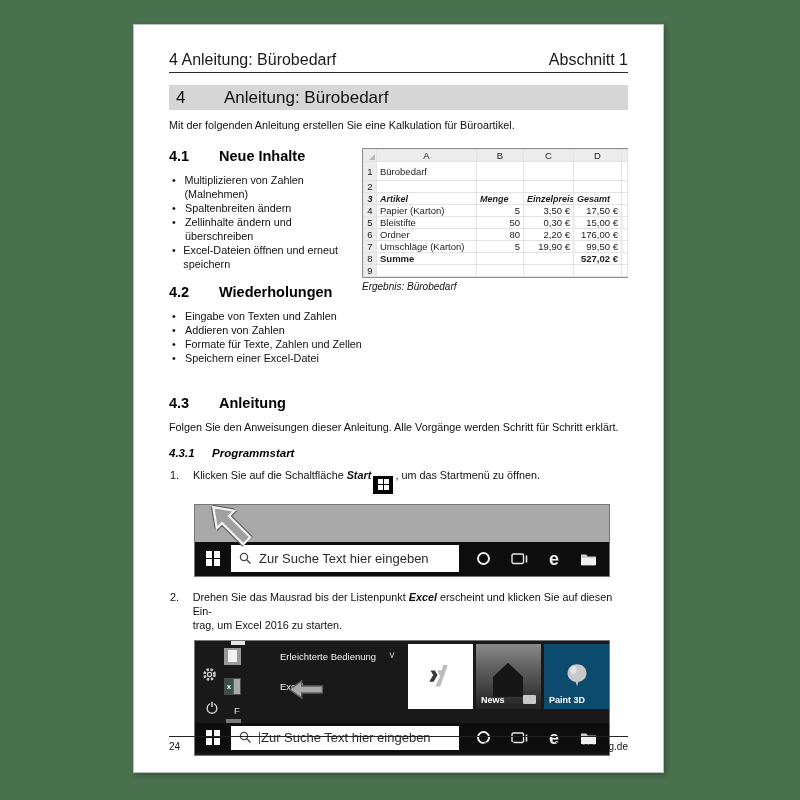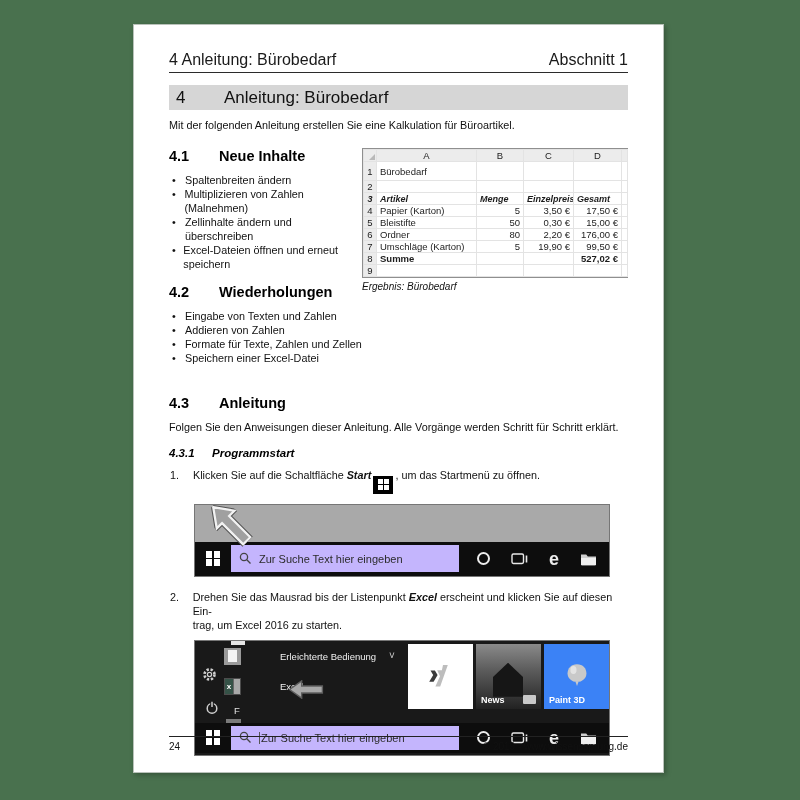--- a/index.html
+++ b/index.html
@@ -57,22 +57,22 @@
   .starticon { display:inline-grid; grid-template-columns:5px 5px; grid-template-rows:5px 5px;
                gap:1.2px; background:#000; padding:3.5px 4.5px; vertical-align:-5px; margin:0 2px; }
   .starticon i { background:#fff; }
   
   .shot { margin-left:25px; width:416px; border:1.5px solid #767676; position:relative; }
   .desktop { height:37px; background:#a9a9a9; }
   .tbar { height:34px; background:#0d0d0d; display:flex; align-items:center; }
   .wincell { width:36px; height:100%; display:flex; align-items:center; justify-content:center; }
   .winlogo { display:grid; grid-template-columns:6.5px 6.5px; grid-template-rows:6.5px 6.5px; gap:1.5px; }
   .winlogo i { background:#fff; }
-  .sbox { width:228px; height:27px; background:#c4b5fd; display:flex; align-items:center;
-          font-size:11px; color:#2b2b2b; padding-left:8px; }
+  .sbox { width:228px; height:27px; background:#ffffff; display:flex; align-items:center;
+          font-size:13px; color:#2b2b2b; padding-left:8px; }
   .sbox svg { margin-right:7px; flex:none; }
   .cursorbar { width:1px; height:12px; background:#555; margin-right:1px; }
   .tray { display:flex; align-items:center; gap:21px; margin-left:18px; }
   .cortana { width:13px; height:13px; border:2px solid #ededed; border-radius:50%; }
   .edge-e { font-size:18px; font-weight:bold; color:#ececec; line-height:1; }
   .arrow1 { position:absolute; left:10px; top:5px; transform:rotate(45deg); transform-origin:center; }
   
   .shot2 { height:116px; background:#191919; }
   .menu { height:82px; position:relative; }
   .railicon { position:absolute; }
@@ -87,21 +87,21 @@
                 font-weight:bold; display:flex; align-items:center; justify-content:center; }
   .xlicon .xs { flex:1; background:#a9a9a9; border-left:1px solid #666; }
   .chev { position:absolute; left:194px; top:9px; color:#cfcfcf; font-size:10px; }
   .letterF { position:absolute; left:39px; top:64px; font-size:9.5px; color:#e2e2e2; }
   .tiles { position:absolute; left:213px; top:3px; display:flex; gap:3px;font-weight:bold; }
   .tile { width:65px; height:65px; position:relative; overflow:hidden; }
   .t-xing { background:#fff; display:flex; align-items:center; justify-content:center; }
   .t-news { background:linear-gradient(180deg,#8a8a8a 0%,#5c5c5c 40%,#222 100%); }
   .t-news .bldg { position:absolute; left:17px; bottom:12px; width:30px; height:34px; background:#161616;
                   clip-path:polygon(50% 0,100% 42%,100% 100%,0 100%,0 42%); }
-  .t-paint { background:#3b82f6; display:flex; align-items:center; justify-content:center; }
+  .t-paint { background:#0c4a6e; display:flex; align-items:center; justify-content:center; }
   .tlabel { position:absolute; left:5px; bottom:4px; font-size:9px; color:#fff; }
   .badge { position:absolute; right:5px; bottom:5px; width:13px; height:9px; background:#c9c9c9; border-radius:1px; }
   .note { margin-top:16px; margin-left:25px; font-size:10.8px; color:#111; }
   .note .hl { font-weight:bold; text-decoration:underline; }
   .note b.bi { font-style:italic; }
   .pfoot { position:absolute; left:35px; right:35px; top:711px; border-top:1px solid #222;
            padding-top:4px; display:flex; justify-content:space-between; font-size:10px; color:#111; }
 </style>
 </head>
 <body>
@@ -122,24 +122,24 @@
     <p class="intro">Mit der folgenden Anleitung erstellen Sie eine Kalkulation für Büroartikel.</p>
 
     <div class="cols">
       <div class="leftcol">
         <h2 class="sec">
           <span class="num">4.1</span>
           <span>Neue Inhalte</span>
         </h2>
         <div class="blist">
           <div class="bullet">
+              <span>Multiplizieren von Zahlen (Malnehmen)</span>
+            </div>
+          <div class="bullet">
               <span>Spaltenbreiten ändern</span>
-            </div>
-          <div class="bullet">
-              <span>Multiplizieren von Zahlen (Malnehmen)</span>
             </div>
           <div class="bullet">
               <span>Zellinhalte ändern und überschreiben</span>
             </div>
           <div class="bullet">
               <span>Excel-Dateien öffnen und erneut speichern</span>
             </div>
         </div>
         <h2 class="sec sec2">
           <span class="num">4.2</span>

